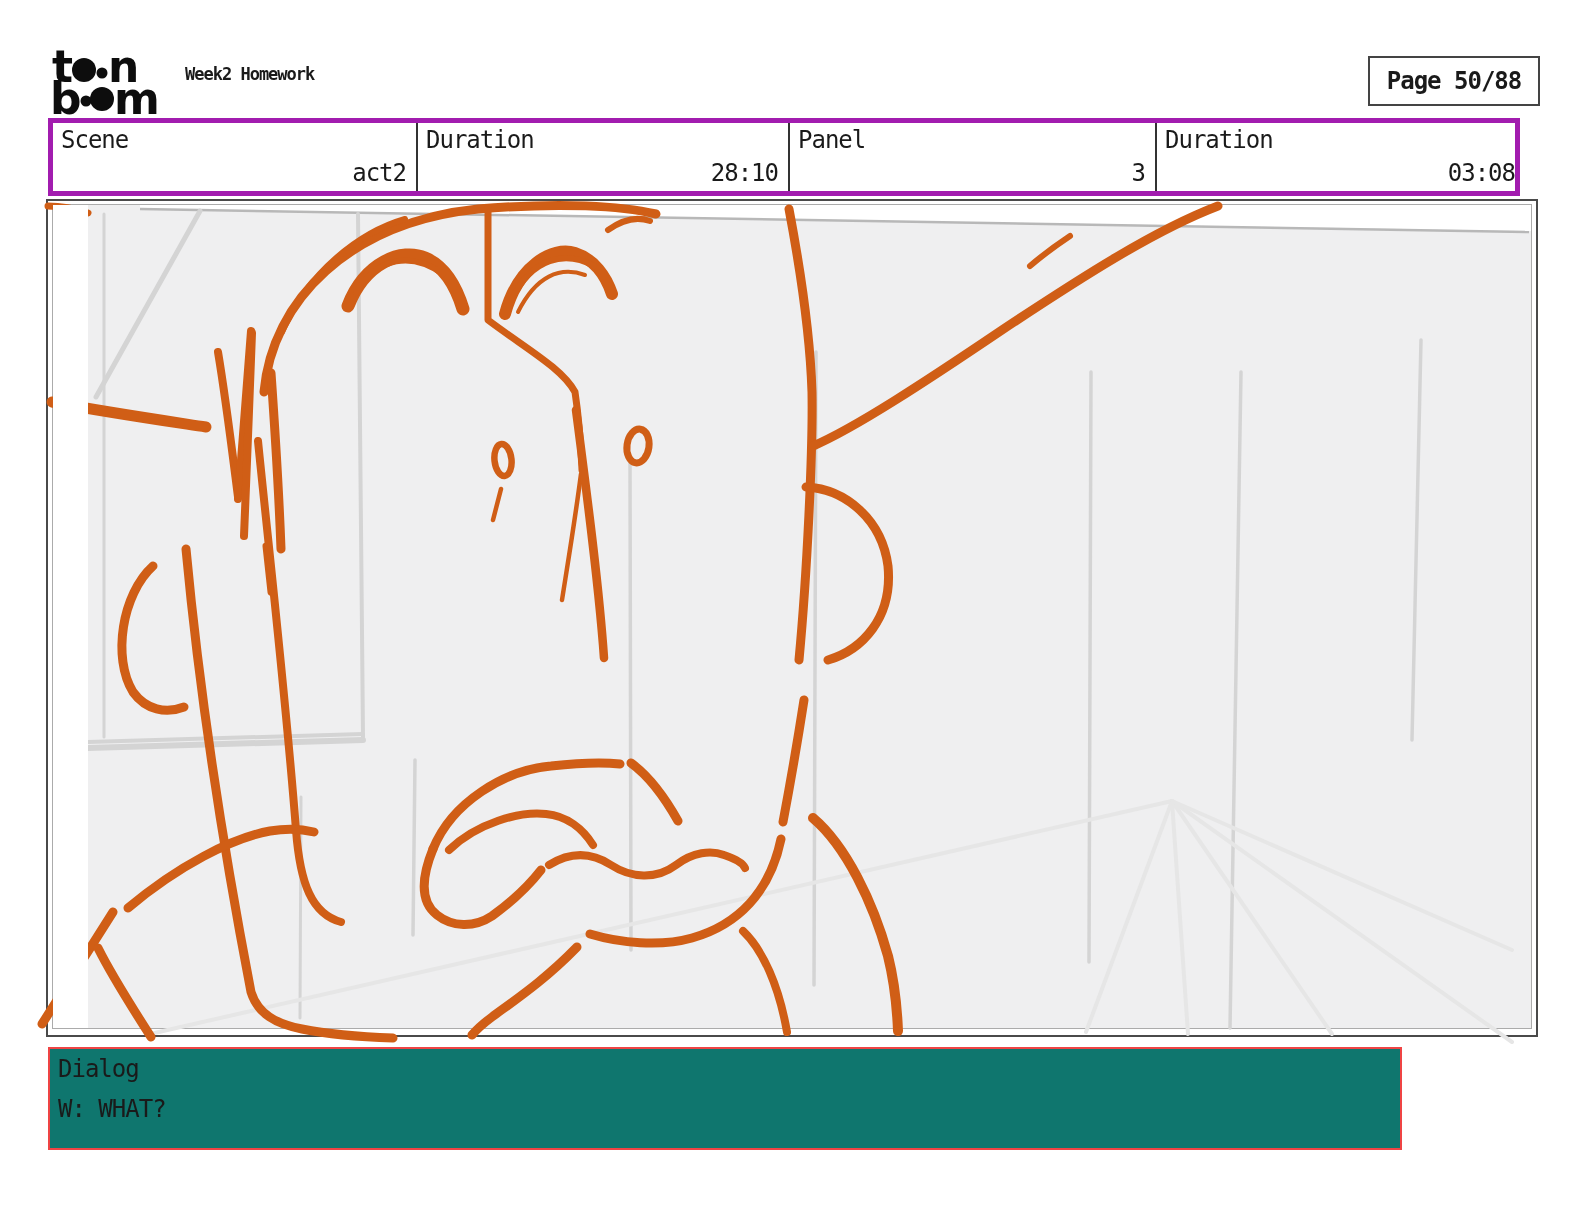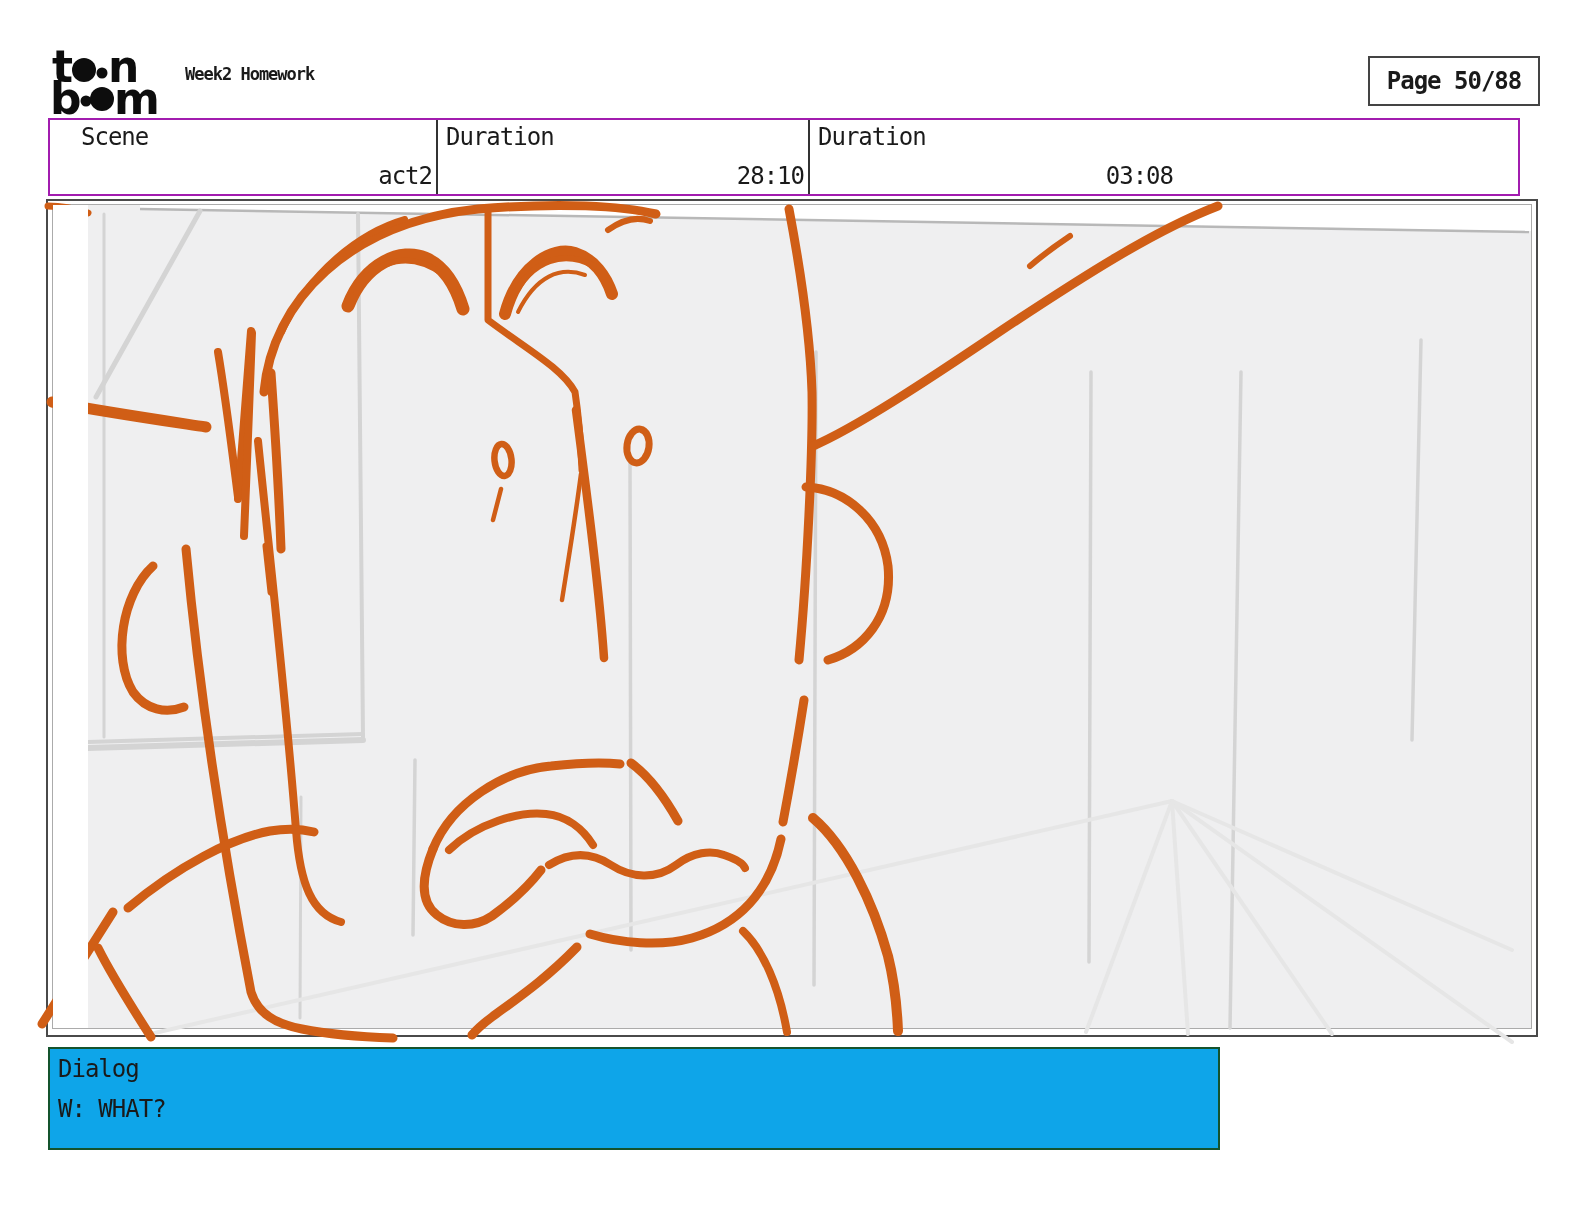--- a/index.html
+++ b/index.html
@@ -16,38 +16,38 @@
   }
   .page-box{
     position:absolute;left:1368px;top:56px;width:168px;height:46px;
     border:2px solid #444;display:flex;align-items:center;justify-content:center;
     font-size:24px;font-weight:bold;letter-spacing:-1px;background:#fff;
   }
   
   .info-table{
     position:absolute;left:48px;top:118px;width:1472px;height:78px;
     display:grid;grid-template-columns:365px 372px 367px 368px;
-    border:2px solid #a21caf;box-sizing:border-box;padding-left:23px;
+    border:5px solid #a21caf;box-sizing:border-box;
   }
   .info-cell{
     position:relative;border-right:2px solid #333;box-sizing:border-box;
     font-size:24px;letter-spacing:-1px;
   }
   .info-cell:last-child{border-right:none;}
   .info-label{position:absolute;left:8px;top:3px;}
-  .info-value{position:absolute;right:4px;bottom:4px;text-align:right;}
+  .info-value{position:absolute;right:10px;bottom:4px;text-align:right;}
   
   .board{position:absolute;left:0;top:0;width:1584px;height:1224px;}
   .ink{fill:none;stroke:var(--ink,#d05e16);stroke-linecap:round;stroke-linejoin:round;}
   .wallline{fill:none;stroke:var(--wall-line,#d4d4d4);stroke-linecap:round;}
   .fanline{fill:none;stroke:#e6e6e6;stroke-linecap:round;}
   
   .dialog-box{
-    position:absolute;left:48px;top:1047px;width:1172px;height:103px;
-    border:2px solid #14532d;box-sizing:border-box;background:#0ea5e9;
+    position:absolute;left:48px;top:1047px;width:1354px;height:103px;
+    border:2px solid #ef4444;box-sizing:border-box;background:#0f766e;
     font-size:24px;letter-spacing:-1px;
   }
   .dialog-label{position:absolute;left:8px;top:6px;}
   .dialog-line{position:absolute;left:8px;top:46px;}
 </style>
 </head>
 <body>
 
 <div>
   <svg class="logo" viewBox="0 0 130 76" aria-hidden="true">
@@ -71,20 +71,24 @@
 <div class="info-table">
   <div class="info-cell">
     <span class="info-label">Scene</span>
     <span class="info-value">act2</span>
   </div>
   <div class="info-cell">
     <span class="info-label">Duration</span>
     <span class="info-value">28:10</span>
   </div>
   <div class="info-cell">
+    <span class="info-label">Panel</span>
+    <span class="info-value">3</span>
+  </div>
+  <div class="info-cell">
     <span class="info-label">Duration</span>
     <span class="info-value">03:08</span>
   </div>
 </div>
 
 <svg class="board" viewBox="0 0 1584 1224">
 
   <rect x="47" y="200" width="1490" height="836" fill="#ffffff" stroke="#4a4a4a" stroke-width="2"></rect>
   <rect x="52.5" y="204.5" width="1479" height="824" fill="#ffffff" stroke="#ababab" stroke-width="1"></rect>
 

